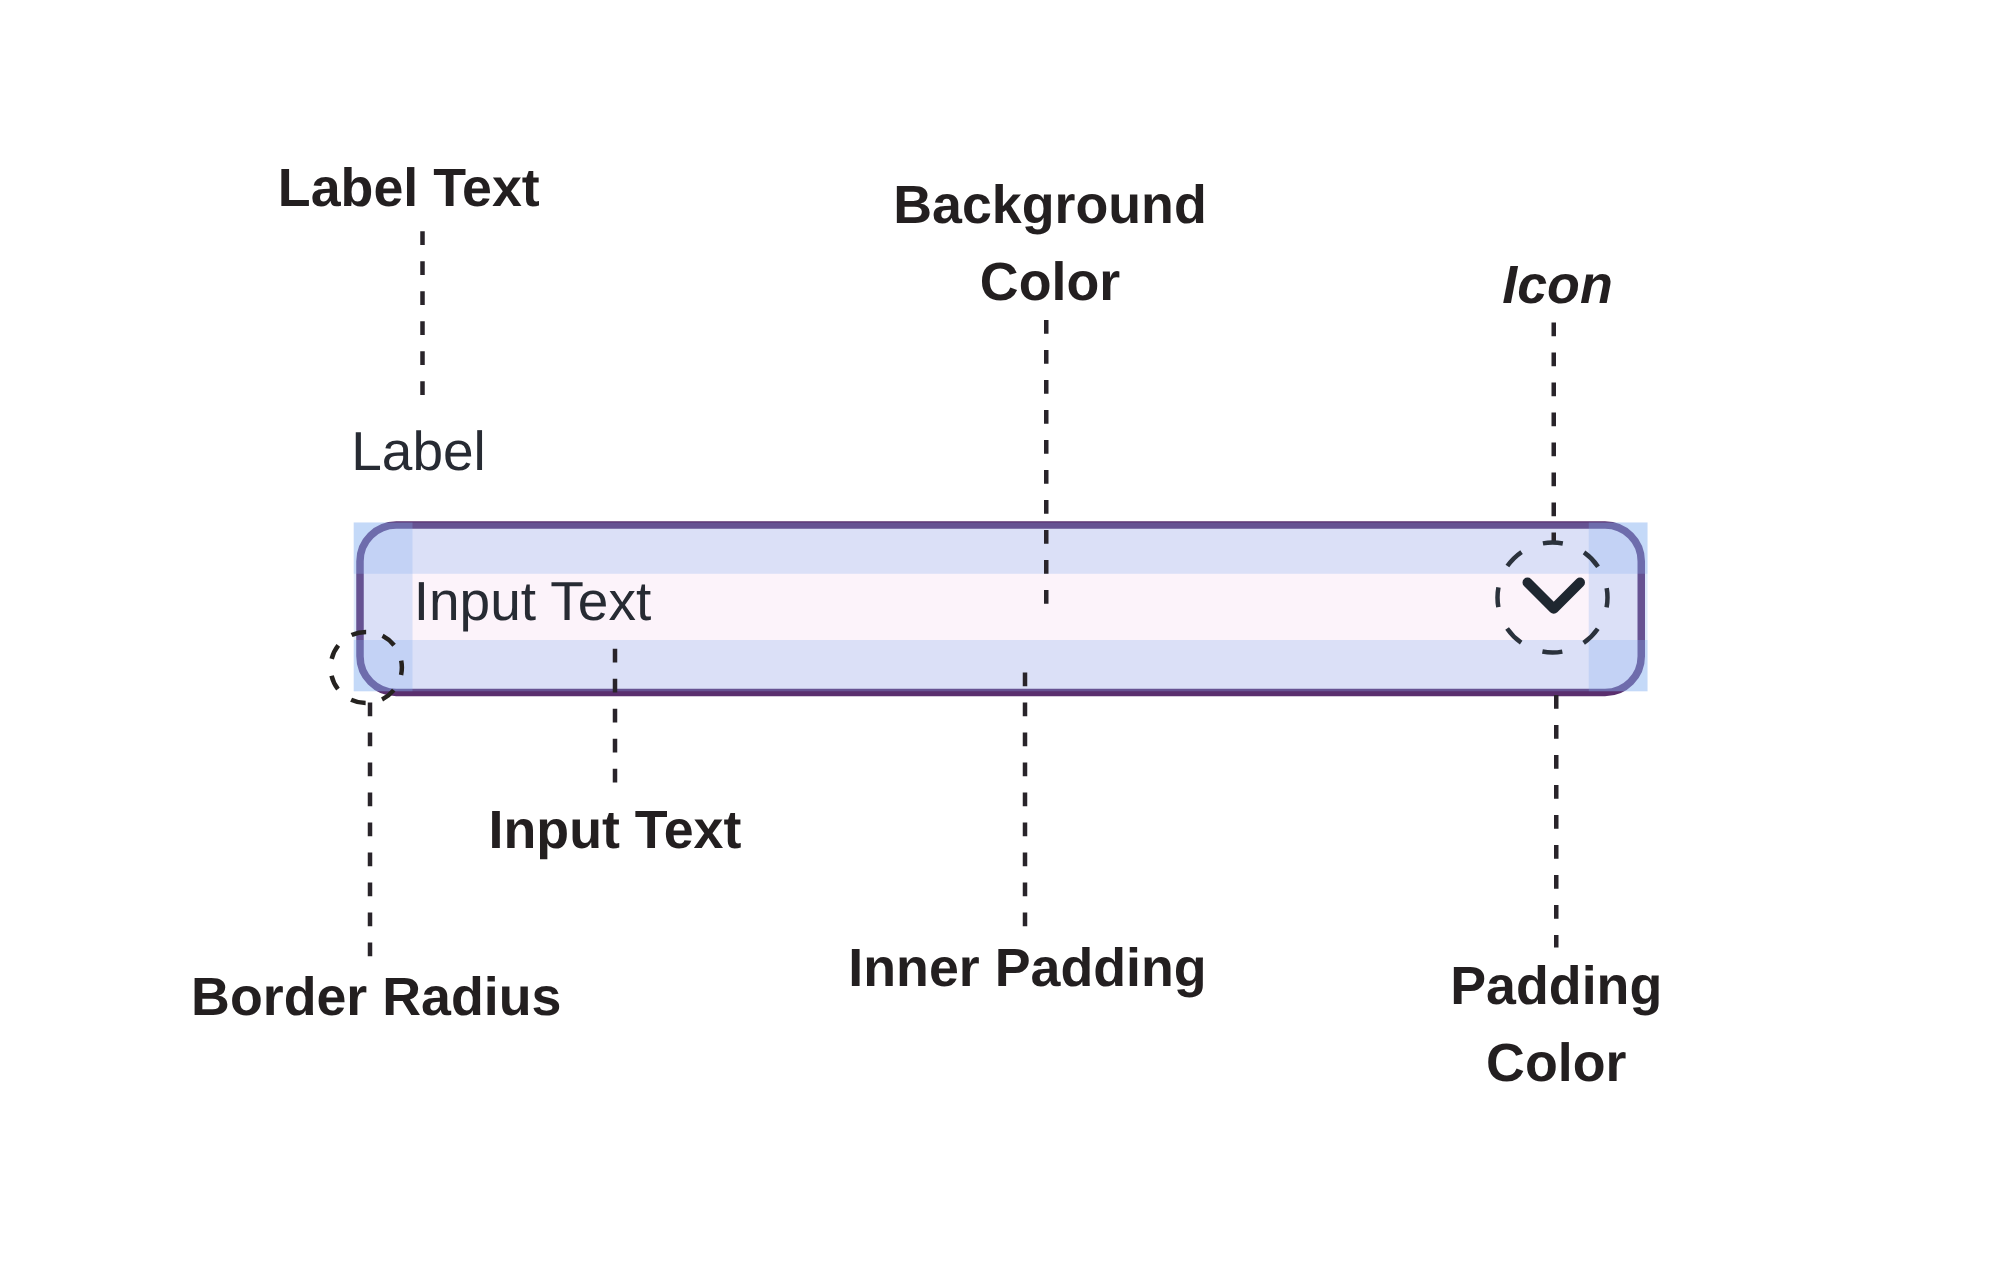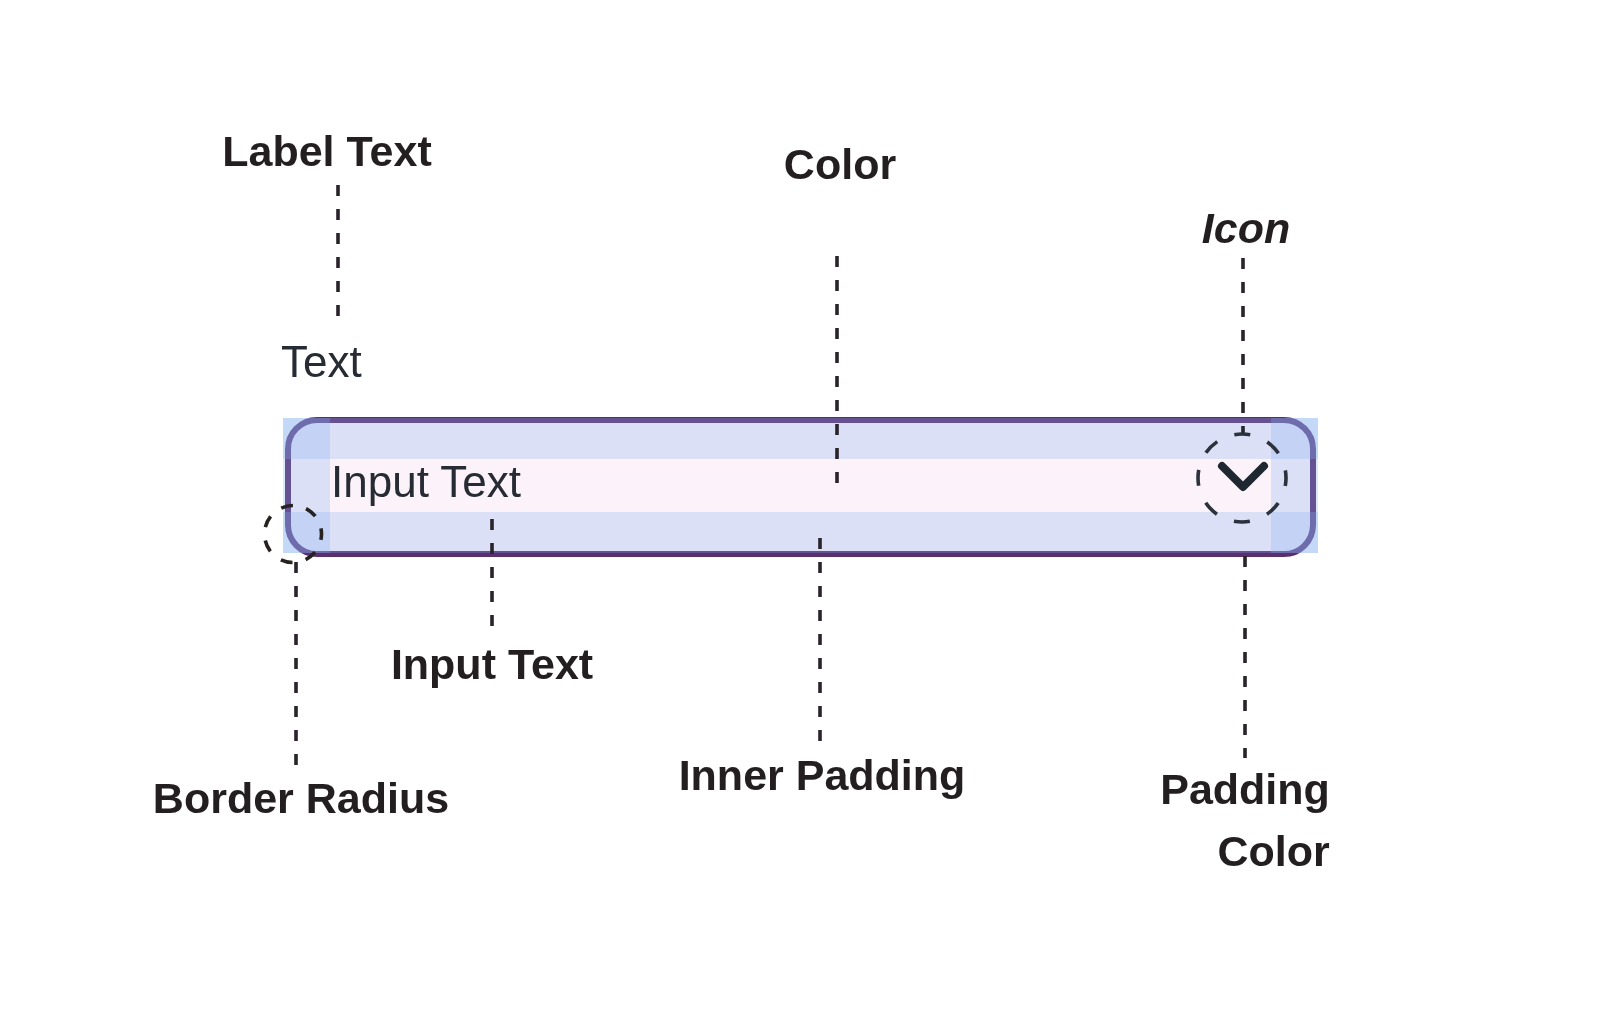--- a/index.html
+++ b/index.html
@@ -47,21 +47,21 @@
   .chevron { position: absolute; left: 1216px; top: 460px; }
 
   
   .anno {
     position: absolute;
     font-weight: 700;
     font-size: 43px;
     line-height: 1;
     color: var(--label-ink);
     transform: translateX(-50%);
-    text-align: right;
+    text-align: center;
     white-space: nowrap;
   }
   .anno.two-line { line-height: 62px; }
   .anno.two-line span { display: block; }
   .component-label {
     position: absolute;
     left: 281px; top: 340px;
     font-size: 44px; line-height: 1;
     font-weight: 400;
     color: var(--component-ink);
@@ -87,30 +87,31 @@
 
 <div class="canvas">
 
   <div class="input-box"></div>
 
   <div class="hl hl-top"></div>
   <div class="hl hl-bottom"></div>
   <div class="hl hl-left"></div>
   <div class="hl hl-right"></div>
 
-  <div class="component-label">Text</div>
+  <div class="component-label">Label</div>
   <div class="placeholder">Input Text</div>
 
   <svg class="chevron" width="54" height="36" viewBox="0 0 54 36">
     <polyline points="6,6 27,27 48,6" fill="none" stroke="#1F2730" stroke-width="8" stroke-linecap="round" stroke-linejoin="round"></polyline>
   </svg>
 
   <div class="anno" style="left:327px; top:130px;">Label Text</div>
 
   <div class="anno two-line" style="left:840px; top:133px;">
+    <span>Background</span>
     <span>Color</span>
   </div>
 
   <div class="anno" style="left:1246px; top:207px;font-style:italic;">Icon</div>
 
   <div class="anno" style="left:492px; top:643px;">Input Text</div>
 
   <div class="anno" style="left:301px; top:777px;">Border Radius</div>
 
   <div class="anno" style="left:822px; top:754px;">Inner Padding</div>

